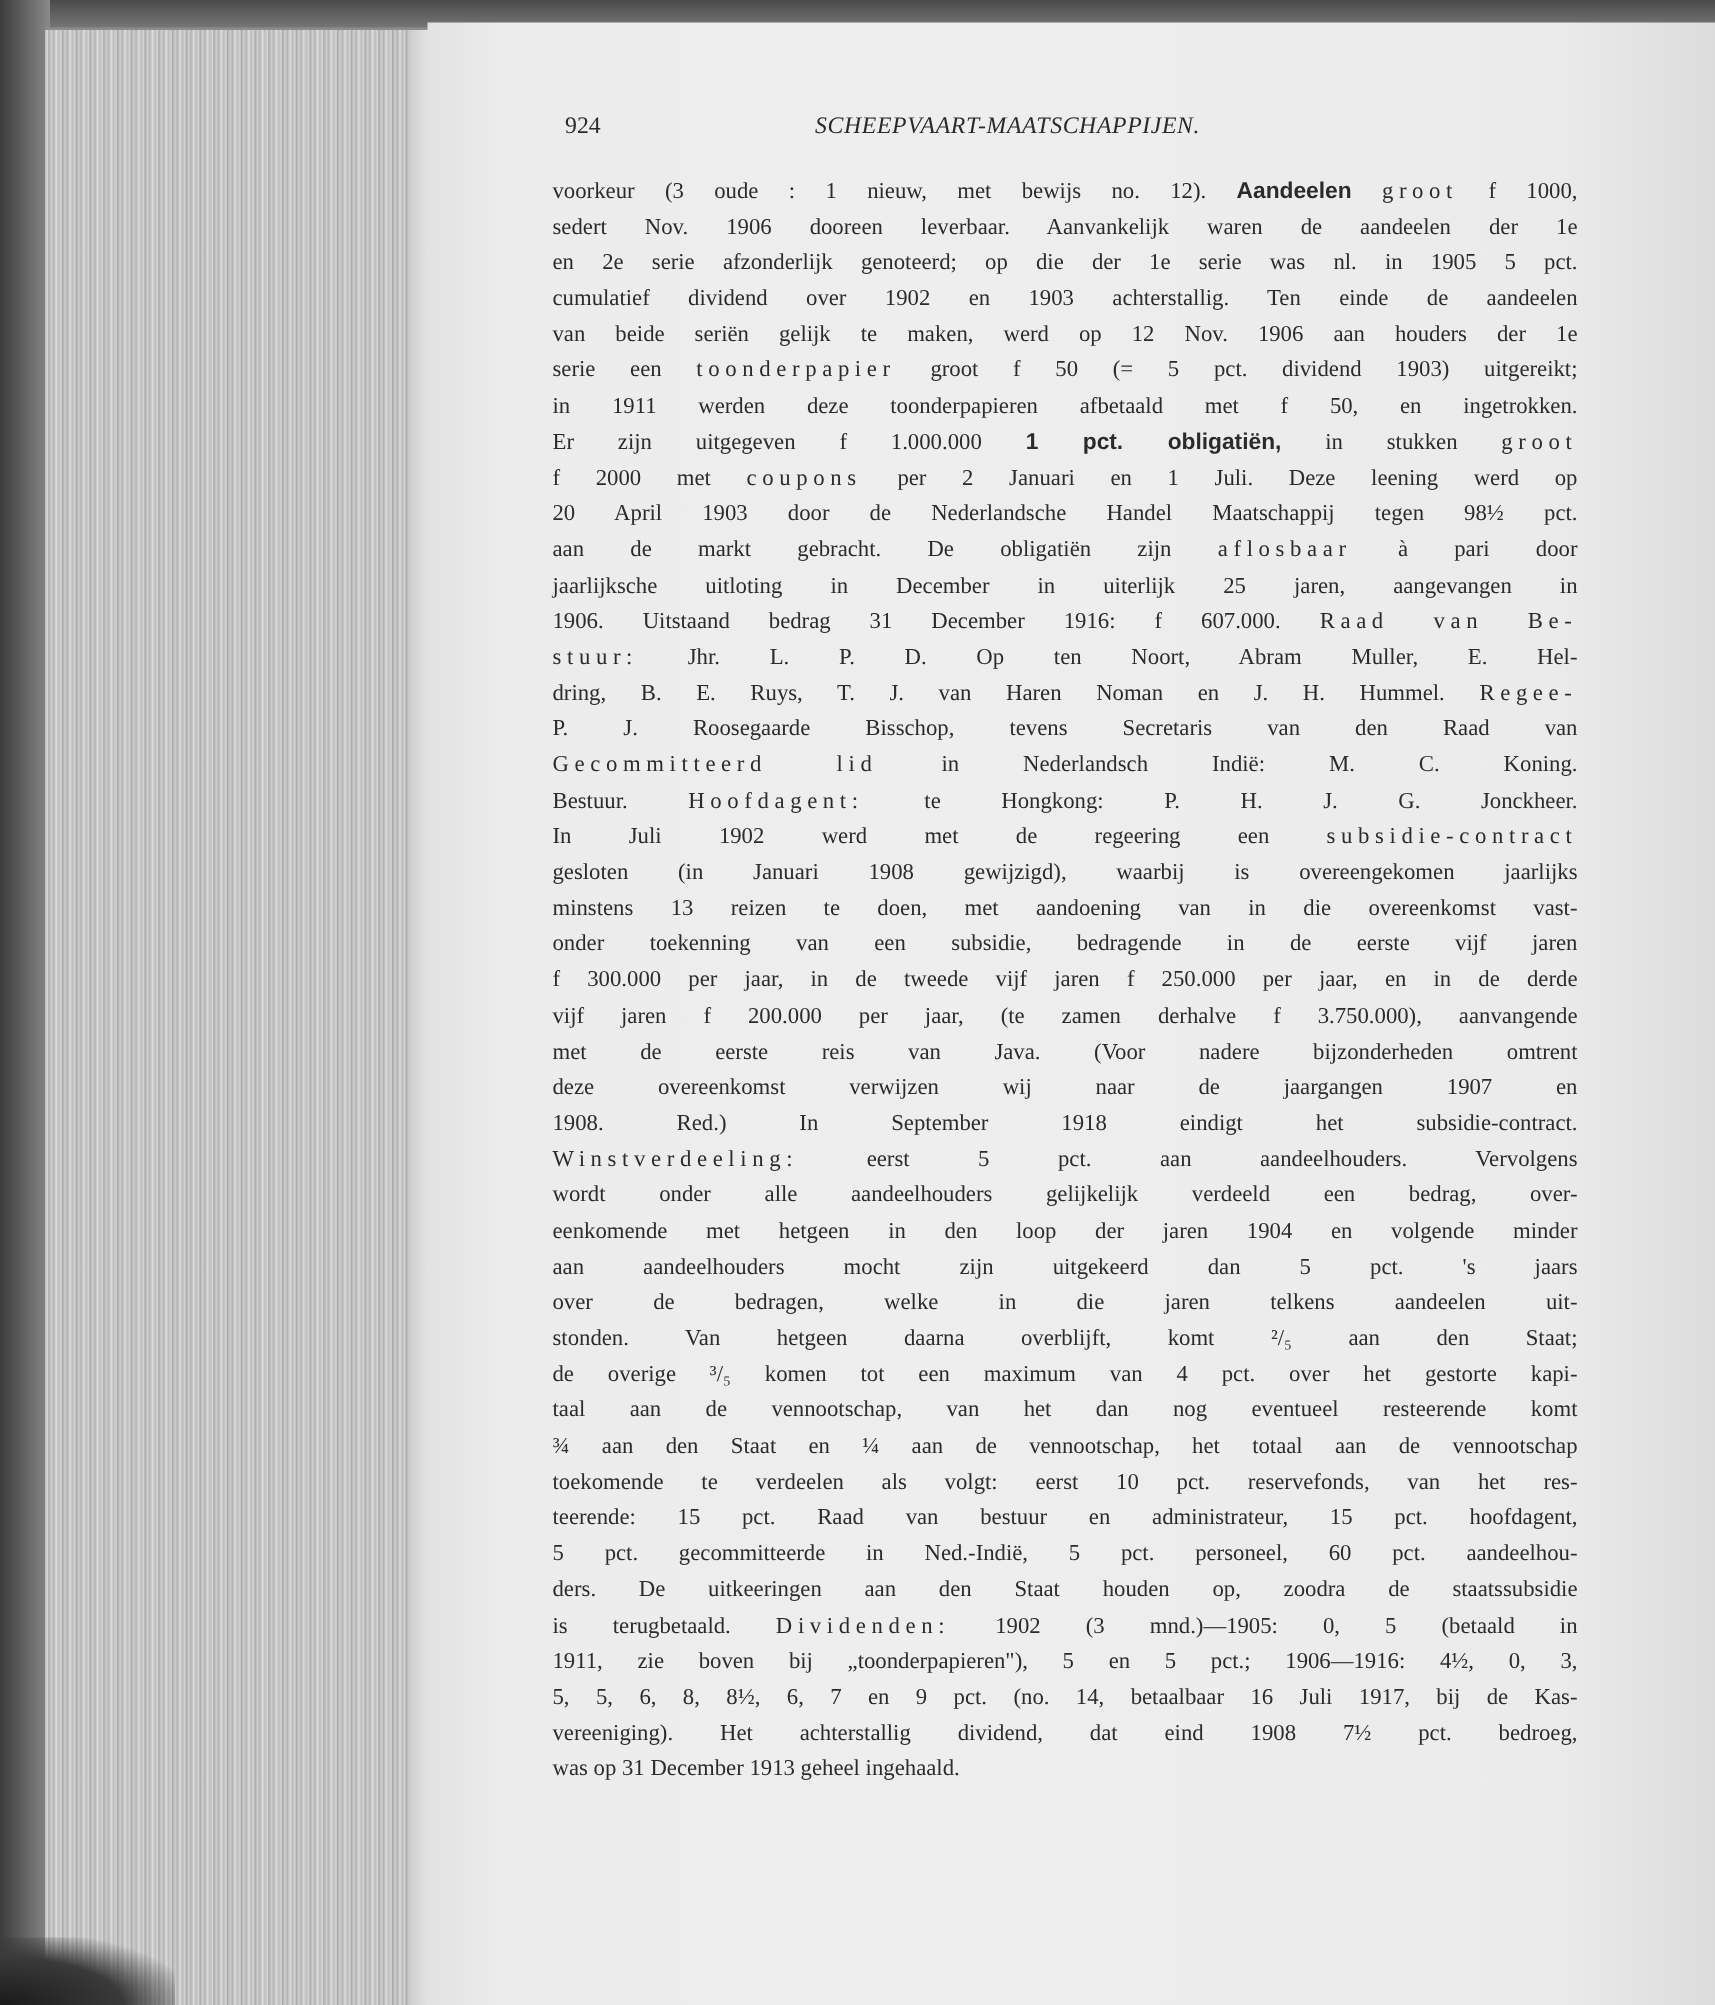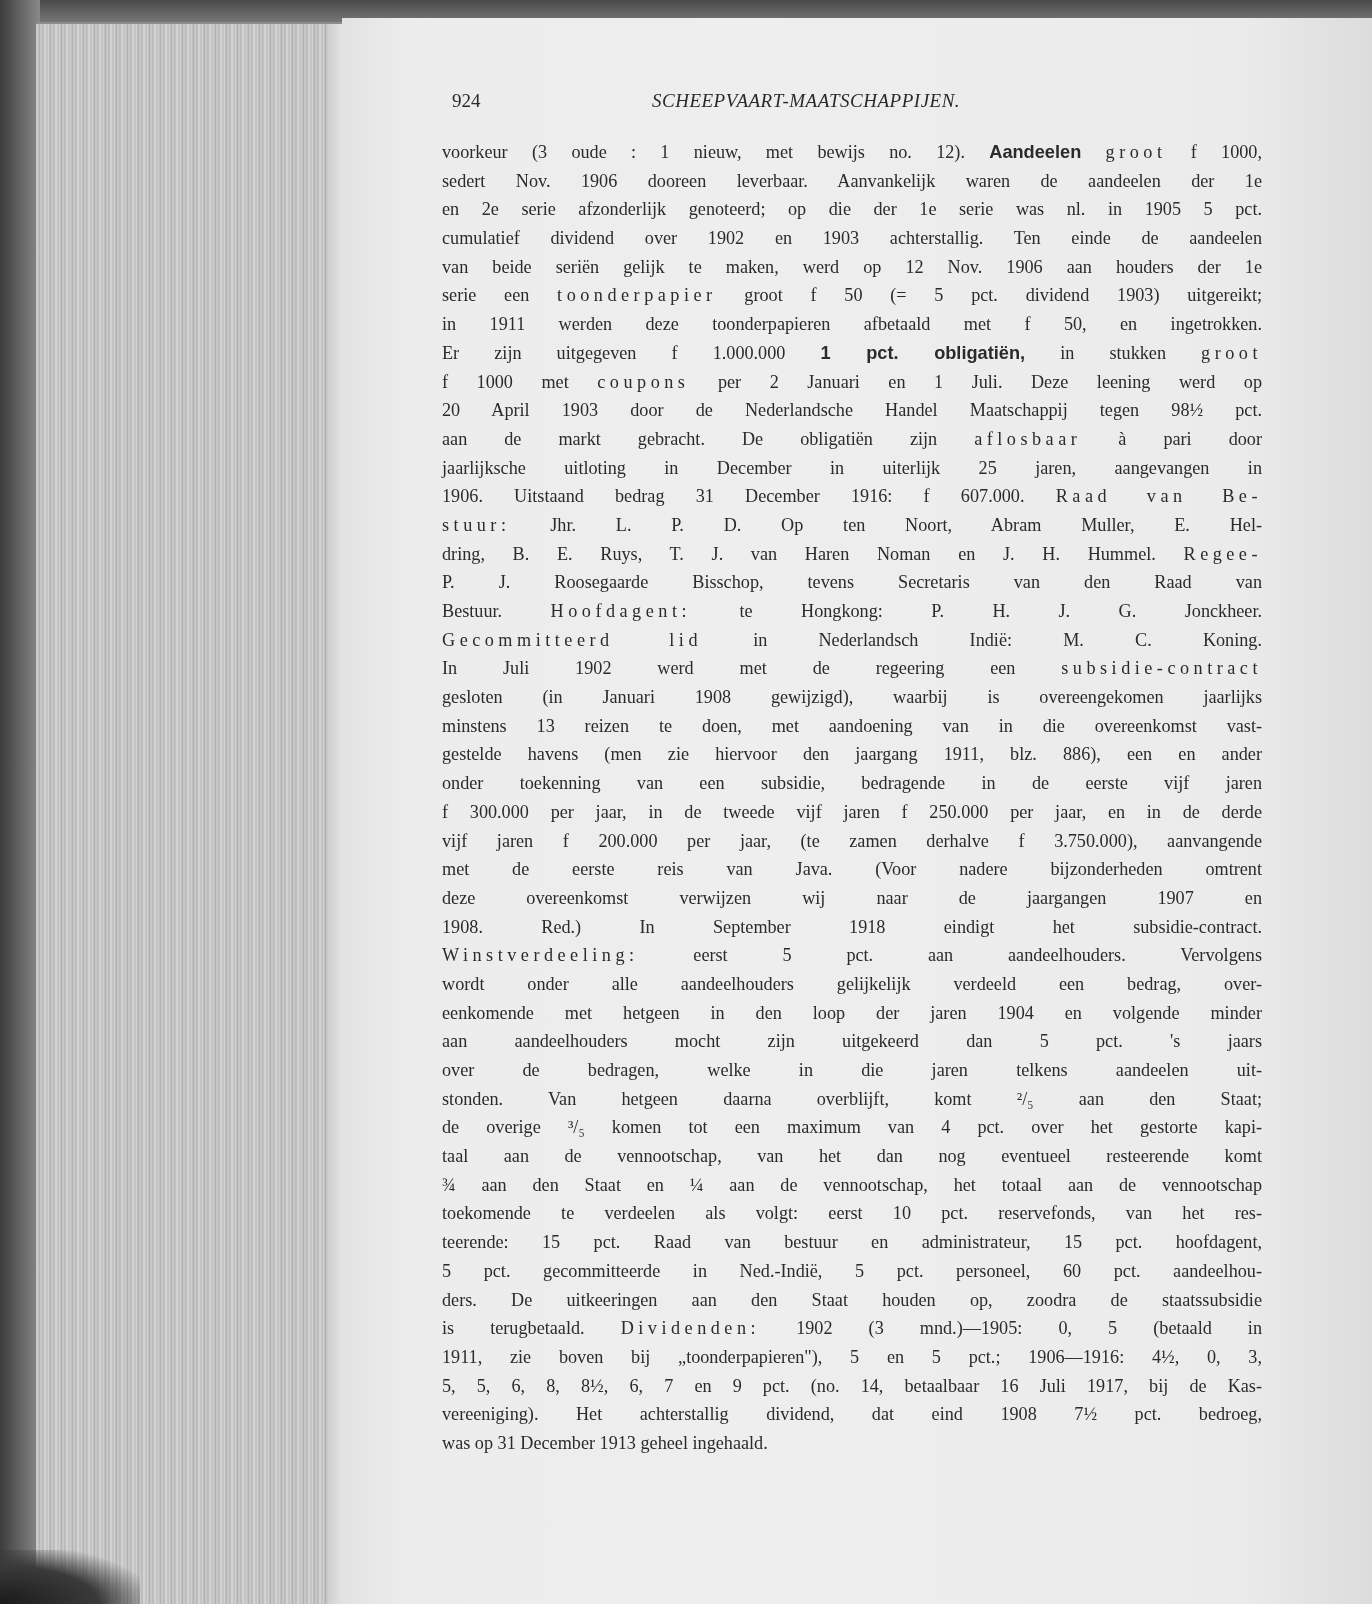--- a/index.html
+++ b/index.html
@@ -69,34 +69,33 @@
   </div>
   <div class="body-text" id="body-text">
       <span class="line"><span>voorkeur (3 oude : 1 nieuw, met bewijs no. 12). </span><span class="bold-sans">Aandeelen</span><span> </span><span class="spaced">groot</span><span> f 1000,</span></span>
       <span class="line"><span>sedert Nov. 1906 dooreen leverbaar. Aanvankelijk waren de aandeelen der 1e</span></span>
       <span class="line"><span>en 2e serie afzonderlijk genoteerd; op die der 1e serie was nl. in 1905 5 pct.</span></span>
       <span class="line"><span>cumulatief dividend over 1902 en 1903 achterstallig. Ten einde de aandeelen</span></span>
       <span class="line"><span>van beide seriën gelijk te maken, werd op 12 Nov. 1906 aan houders der 1e</span></span>
       <span class="line"><span>serie een </span><span class="spaced">toonderpapier</span><span> groot f 50 (= 5 pct. dividend 1903) uitgereikt;</span></span>
       <span class="line"><span>in 1911 werden deze toonderpapieren afbetaald met f 50, en ingetrokken.</span></span>
       <span class="line"><span>Er zijn uitgegeven f 1.000.000 </span><span class="bold-sans">1 pct. obligatiën,</span><span> in stukken </span><span class="spaced">groot</span></span>
-      <span class="line"><span>f 1000 met </span><span class="spaced">coupons</span><span> per 2 Januari en 1 Juli. Deze leening werd op</span></span>
+      <span class="line"><span>f 2000 met </span><span class="spaced">coupons</span><span> per 2 Januari en 1 Juli. Deze leening werd op</span></span>
       <span class="line"><span>20 April 1903 door de Nederlandsche Handel Maatschappij tegen 98½ pct.</span></span>
       <span class="line"><span>aan de markt gebracht. De obligatiën zijn </span><span class="spaced">aflosbaar</span><span> à pari door</span></span>
       <span class="line"><span>jaarlijksche uitloting in December in uiterlijk 25 jaren, aangevangen in</span></span>
       <span class="line"><span>1906. Uitstaand bedrag 31 December 1916: f 607.000. </span><span class="spaced">Raad van Be-</span></span>
       <span class="line"><span class="spaced">stuur:</span><span> Jhr. L. P. D. Op ten Noort, Abram Muller, E. Hel-</span></span>
       <span class="line"><span>dring, B. E. Ruys, T. J. van Haren Noman en J. H. Hummel. </span><span class="spaced">Regee-</span></span>
       <span class="line"><span>P. J. Roosegaarde Bisschop, tevens Secretaris van den Raad van</span></span>
+      <span class="line"><span class="spaced">Gecommitteerd lid</span><span> in Nederlandsch Indië: M. C. Koning.</span></span>
       <span class="line"><span>Bestuur. </span><span class="spaced">Hoofdagent:</span><span> te Hongkong: P. H. J. G. Jonckheer.</span></span>
-      <span class="line"><span class="spaced">Gecommitteerd lid</span><span> in Nederlandsch Indië: M. C. Koning.</span></span>
       <span class="line"><span>In Juli 1902 werd met de regeering een </span><span class="spaced">subsidie-contract</span></span>
       <span class="line"><span>gesloten (in Januari 1908 gewijzigd), waarbij is overeengekomen jaarlijks</span></span>
       <span class="line"><span>minstens 13 reizen te doen, met aandoening van in die overeenkomst vast-</span></span>
-      <span class="line"><span>gestelde havens (men zie hiervoor den jaargang 1911, blz. 886), een en ander</span></span>
       <span class="line"><span>onder toekenning van een subsidie, bedragende in de eerste vijf jaren</span></span>
       <span class="line"><span>f 300.000 per jaar, in de tweede vijf jaren f 250.000 per jaar, en in de derde</span></span>
       <span class="line"><span>vijf jaren f 200.000 per jaar, (te zamen derhalve f 3.750.000), aanvangende</span></span>
       <span class="line"><span>met de eerste reis van Java. (Voor nadere bijzonderheden omtrent</span></span>
       <span class="line"><span>deze overeenkomst verwijzen wij naar de jaargangen 1907 en</span></span>
       <span class="line"><span>1908. Red.) In September 1918 eindigt het subsidie-contract.</span></span>
       <span class="line"><span class="spaced">Winstverdeeling:</span><span> eerst 5 pct. aan aandeelhouders. Vervolgens</span></span>
       <span class="line"><span>wordt onder alle aandeelhouders gelijkelijk verdeeld een bedrag, over-</span></span>
       <span class="line"><span>eenkomende met hetgeen in den loop der jaren 1904 en volgende minder</span></span>
       <span class="line"><span>aan aandeelhouders mocht zijn uitgekeerd dan 5 pct. 's jaars</span></span>

